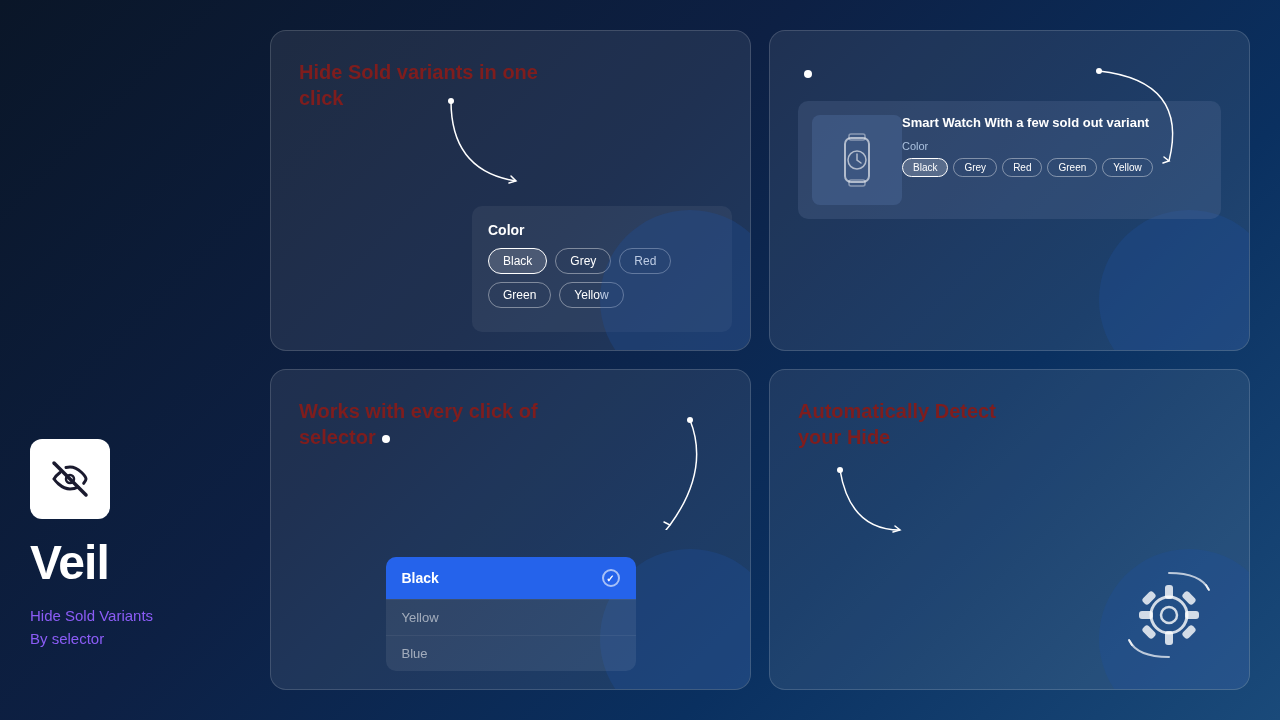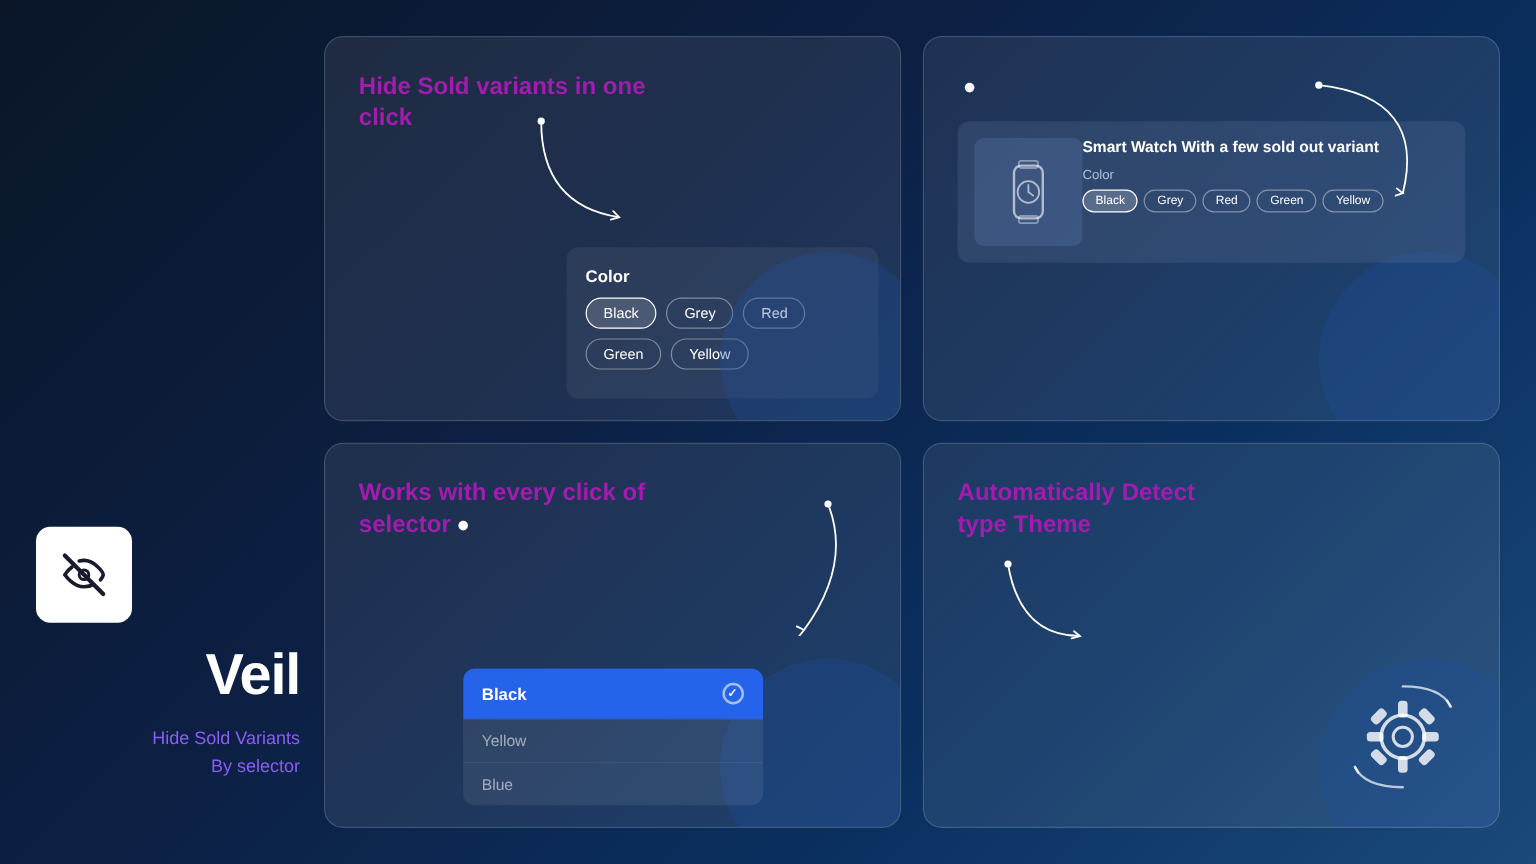--- a/index.html
+++ b/index.html
@@ -21,21 +21,20 @@
       padding: 30px;
       gap: 20px;
     }
 
     
     .sidebar {
       display: flex;
       flex-direction: column;
       justify-content: flex-end;
       padding-bottom: 40px;
-      text-align: right;
     }
 
     .logo-icon-wrap {
       width: 80px;
       height: 80px;
       background: white;
       border-radius: 12px;
       display: flex;
       align-items: center;
       justify-content: center;
@@ -73,21 +72,21 @@
     .card {
       background: rgba(255,255,255,0.08);
       border: 1px solid rgba(255,255,255,0.15);
       border-radius: 16px;
       padding: 28px;
       position: relative;
       overflow: hidden;
     }
 
     .card-title {
-      color: #a21caf;
+      color: #7f1d1d;
       font-size: 20px;
       font-weight: 600;
       line-height: 1.3;
       margin-bottom: 16px;
       max-width: 240px;
     }
 
     
     .card::after {
       content: '';
@@ -373,21 +372,21 @@
         <div class="dropdown-selected">
           <span>Black</span>
           <div class="dropdown-check">✓</div>
         </div>
         <div class="dropdown-option">Yellow</div>
         <div class="dropdown-option">Blue</div>
       </div>
     </div>
 
     <div class="card">
-      <div class="card-title">Automatically Detect type Theme</div>
+      <div class="card-title">Automatically Detect your Hide</div>
 
       <svg class="card-arrow-svg" style="top:80px;left:50px;width:100px;height:100px;" viewBox="0 0 100 100">
         <path d="M20 20 Q30 80 80 80" stroke="white" stroke-width="1.5" fill="none"></path>
         <circle cx="20" cy="20" r="3" fill="white"></circle>
         <path d="M75 76 L80 80 L73 82" stroke="white" stroke-width="1.5" fill="none" stroke-linecap="round"></path>
       </svg>
 
       <div class="gear-container">
         <svg class="gear-icon-svg" viewBox="0 0 100 100" fill="none">
 

